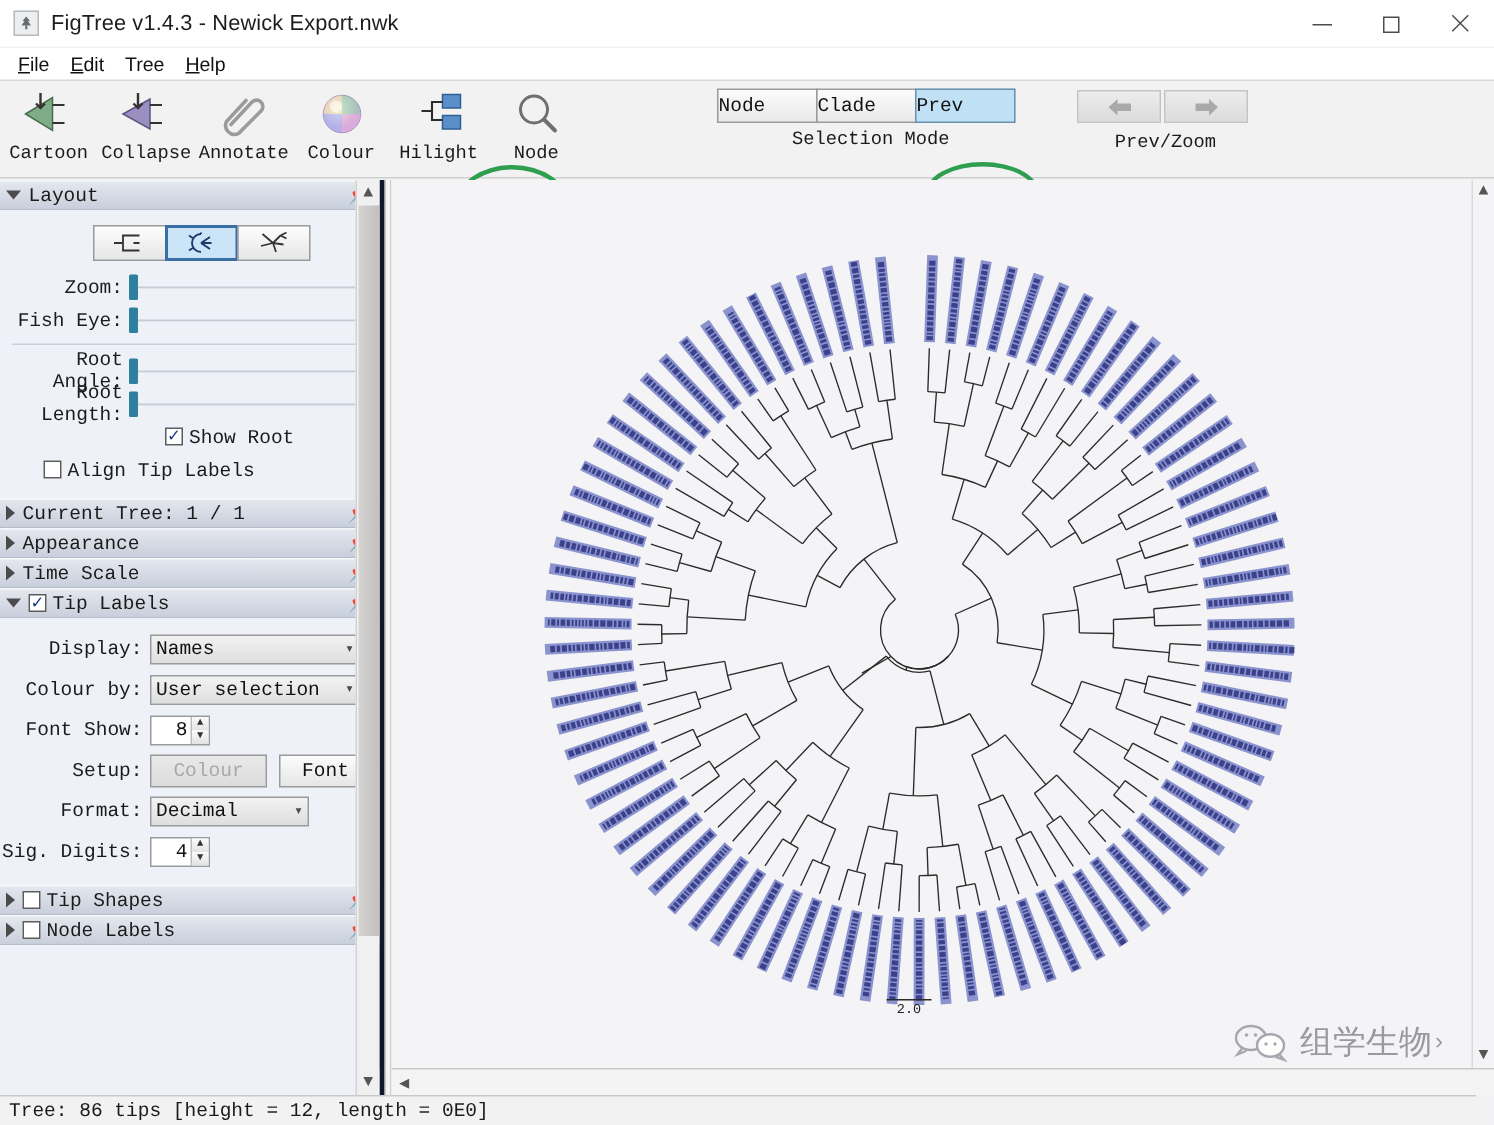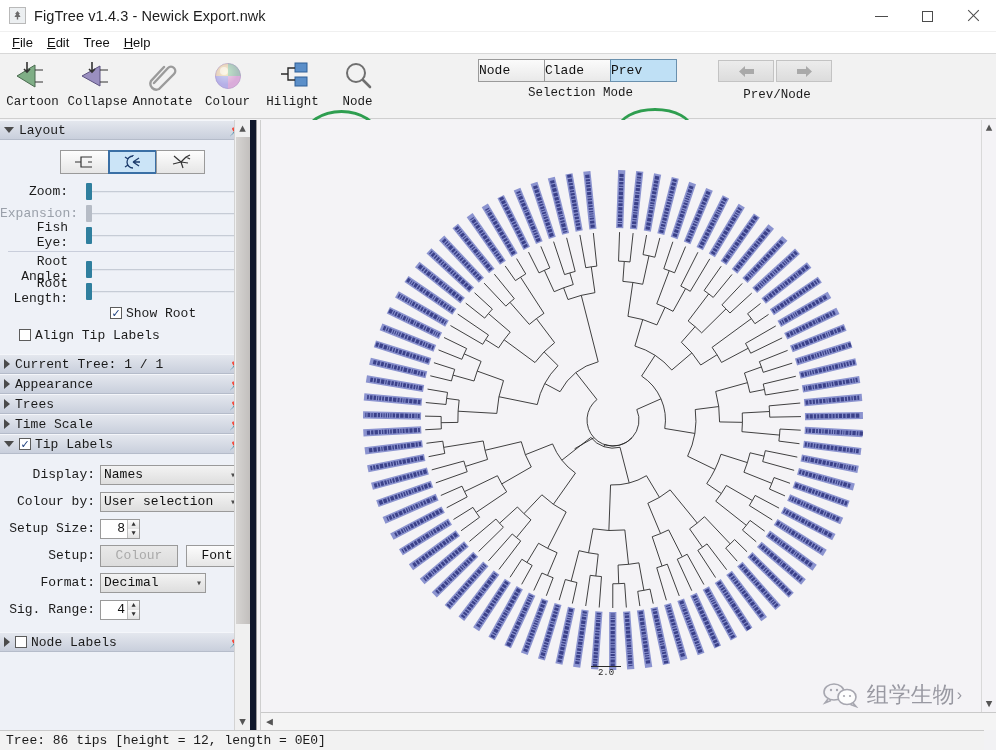--- a/index.html
+++ b/index.html
@@ -117,21 +117,21 @@
     position: absolute; border: 3px solid #2e9e4f; border-radius: 50%;
     pointer-events: none;
   }
 
   
   #main { position: absolute; top: 120px; left: 0; right: 0; bottom: 20px; display: flex; }
 
   
   #sidepanel {
     width: 256px; background: #eef1f7; position: relative; overflow: hidden;
-    border-right: 6px solid #0f172a;
+    border-right: 3px solid #0f172a;
   }
   .section-head {
     height: 20px; display: flex; align-items: center;
     background: linear-gradient(#e4e7ee,#c9cfdc);
     border-bottom: 1px solid #b5bcca; border-top: 1px solid #f4f6fa;
     padding-left: 4px; position: relative;
   }
   .tri { width: 0; height: 0; margin-right: 5px; }
   .tri.down { border-left: 5px solid transparent; border-right: 5px solid transparent; border-top: 6px solid #4b4b4b; }
   .tri.right { border-top: 5px solid transparent; border-bottom: 5px solid transparent; border-left: 6px solid #4b4b4b; }
@@ -145,21 +145,21 @@
   .layout-btns { display: flex; justify-content: center; margin: 4px 0 6px 14px; }
   .lbtn {
     width: 49px; height: 24px; border: 1px solid #9a9a9a; margin-right: -1px;
     background: linear-gradient(#fdfdfd,#e6e6e6);
     display: flex; align-items: center; justify-content: center;
   }
   .lbtn.active { background: #cbe4f7; border: 2px solid #3a6fa5; }
 
   .srow { display: flex; align-items: center; height: 22px; }
   .slabel {
-    width: 86px; text-align: right; padding-right: 18px;
+    width: 86px; text-align: right; padding-right: 4px;
     font-family: "Liberation Mono", monospace; font-size: 13px; color: #1b1b1b;
   }
   .slabel.dim { color: #9aa0aa; }
   .slider { flex: 1; position: relative; height: 22px; margin-right: 10px; }
   .slider .track {
     position: absolute; top: 11px; left: 6px; right: 0; height: 2px;
     background: linear-gradient(#d9dde6,#eff2f7);
     border-top: 1px solid #c6ccd6;
   }
   .slider .thumb {
@@ -372,21 +372,21 @@
         <svg width="17" height="13" viewBox="0 0 17 13">
             <path d="M7 1 L1 6.5 L7 12 V9 H16 V4 H7 Z" fill="#a9a9a9"></path>
           </svg>
       </div>
       <div class="navbtn">
         <svg width="17" height="13" viewBox="0 0 17 13">
             <path d="M10 1 L16 6.5 L10 12 V9 H1 V4 H10 Z" fill="#a9a9a9"></path>
           </svg>
       </div>
     </div>
-    <div class="glab">Prev/Node</div>
+    <div class="glab">Prev/Zoom</div>
   </div>
 
   <div id="filterbox">
     <svg width="16" height="14" viewBox="0 0 16 14" style="margin-right:3px">
       <circle cx="5.5" cy="5.5" r="4.2" fill="none" stroke="#3b3b3b" stroke-width="1.8"></circle>
       <path d="M8.7 8.7 L12 12" stroke="#3b3b3b" stroke-width="2" stroke-linecap="round"></path>
       <path d="M11 4 l4 0 l-2 3 z" fill="#3b3b3b"></path>
     </svg>
     <input id="filter-input" value="" placeholder="Filter" style="">
 
@@ -425,27 +425,20 @@
       </div>
 
       <div class="srow">
         <div class="slabel">Zoom:</div>
         <div class="slider">
             <div class="track"></div>
             <div class="thumb"></div>
           </div>
       </div>
       <div class="srow">
-        <div class="slabel dim">Expansion:</div>
-        <div class="slider">
-            <div class="track"></div>
-            <div class="thumb dim"></div>
-          </div>
-      </div>
-      <div class="srow">
         <div class="slabel">Fish Eye:</div>
         <div class="slider">
             <div class="track"></div>
             <div class="thumb"></div>
           </div>
       </div>
 
       <div class="divline"></div>
 
       <div class="srow">
@@ -464,41 +457,36 @@
       </div>
 
       <div class="srow" style="padding-left:110px">
         <div class="chkrow">
           <span class="chk">
               <span class="mark">✓</span>
             </span>
           <span>Show Root</span>
         </div>
       </div>
-      <div class="srow" style="padding-left:19px">
+      <div class="srow" style="padding-left:29px">
         <div class="chkrow">
           <span class="chk"></span>
           <span>Align Tip Labels</span>
         </div>
       </div>
     </div>
 
     <div class="section-head">
       <div class="tri right"></div>
       <div class="sec-title">Current Tree: 1 / 1</div>
       <div class="pin">📌</div>
     </div>
     <div class="section-head">
       <div class="tri right"></div>
       <div class="sec-title">Appearance</div>
-      <div class="pin">📌</div>
-    </div>
-    <div class="section-head">
-      <div class="tri right"></div>
-      <div class="sec-title">Trees</div>
       <div class="pin">📌</div>
     </div>
     <div class="section-head">
       <div class="tri right"></div>
       <div class="sec-title">Time Scale</div>
       <div class="pin">📌</div>
     </div>
 
     <div class="section-head">
       <div class="tri down"></div>
@@ -517,21 +505,21 @@
         </div>
       </div>
       <div class="frow">
         <div class="flabel">Colour by:</div>
         <div class="combo" style="width:140px">
           <div class="cv">User selection</div>
           <div class="chev">▾</div>
         </div>
       </div>
       <div class="frow">
-        <div class="flabel">Setup Size:</div>
+        <div class="flabel">Font Show:</div>
         <div class="spin">
           <div class="sv">8</div>
           <div class="arrows">
             <div>▲</div>
             <div>▼</div>
           </div>
         </div>
       </div>
       <div class="frow">
         <div class="flabel">Setup:</div>
@@ -539,31 +527,37 @@
         <div class="pbtn" style="width:62px;margin-left:8px">Font</div>
       </div>
       <div class="frow">
         <div class="flabel">Format:</div>
         <div class="combo" style="width:106px">
           <div class="cv">Decimal</div>
           <div class="chev">▾</div>
         </div>
       </div>
       <div class="frow">
-        <div class="flabel">Sig. Range:</div>
+        <div class="flabel">Sig. Digits:</div>
         <div class="spin">
           <div class="sv">4</div>
           <div class="arrows">
             <div>▲</div>
             <div>▼</div>
           </div>
         </div>
       </div>
     </div>
 
+    <div class="section-head">
+      <div class="tri right"></div>
+      <span class="chk"></span>
+      <div class="sec-title">Tip Shapes</div>
+      <div class="pin">📌</div>
+    </div>
     <div class="section-head">
       <div class="tri right"></div>
       <span class="chk"></span>
       <div class="sec-title">Node Labels</div>
       <div class="pin">📌</div>
     </div>
 
     <div id="side-scroll">
       <div class="sb-arrow">▲</div>
       <div id="side-thumb"></div>

